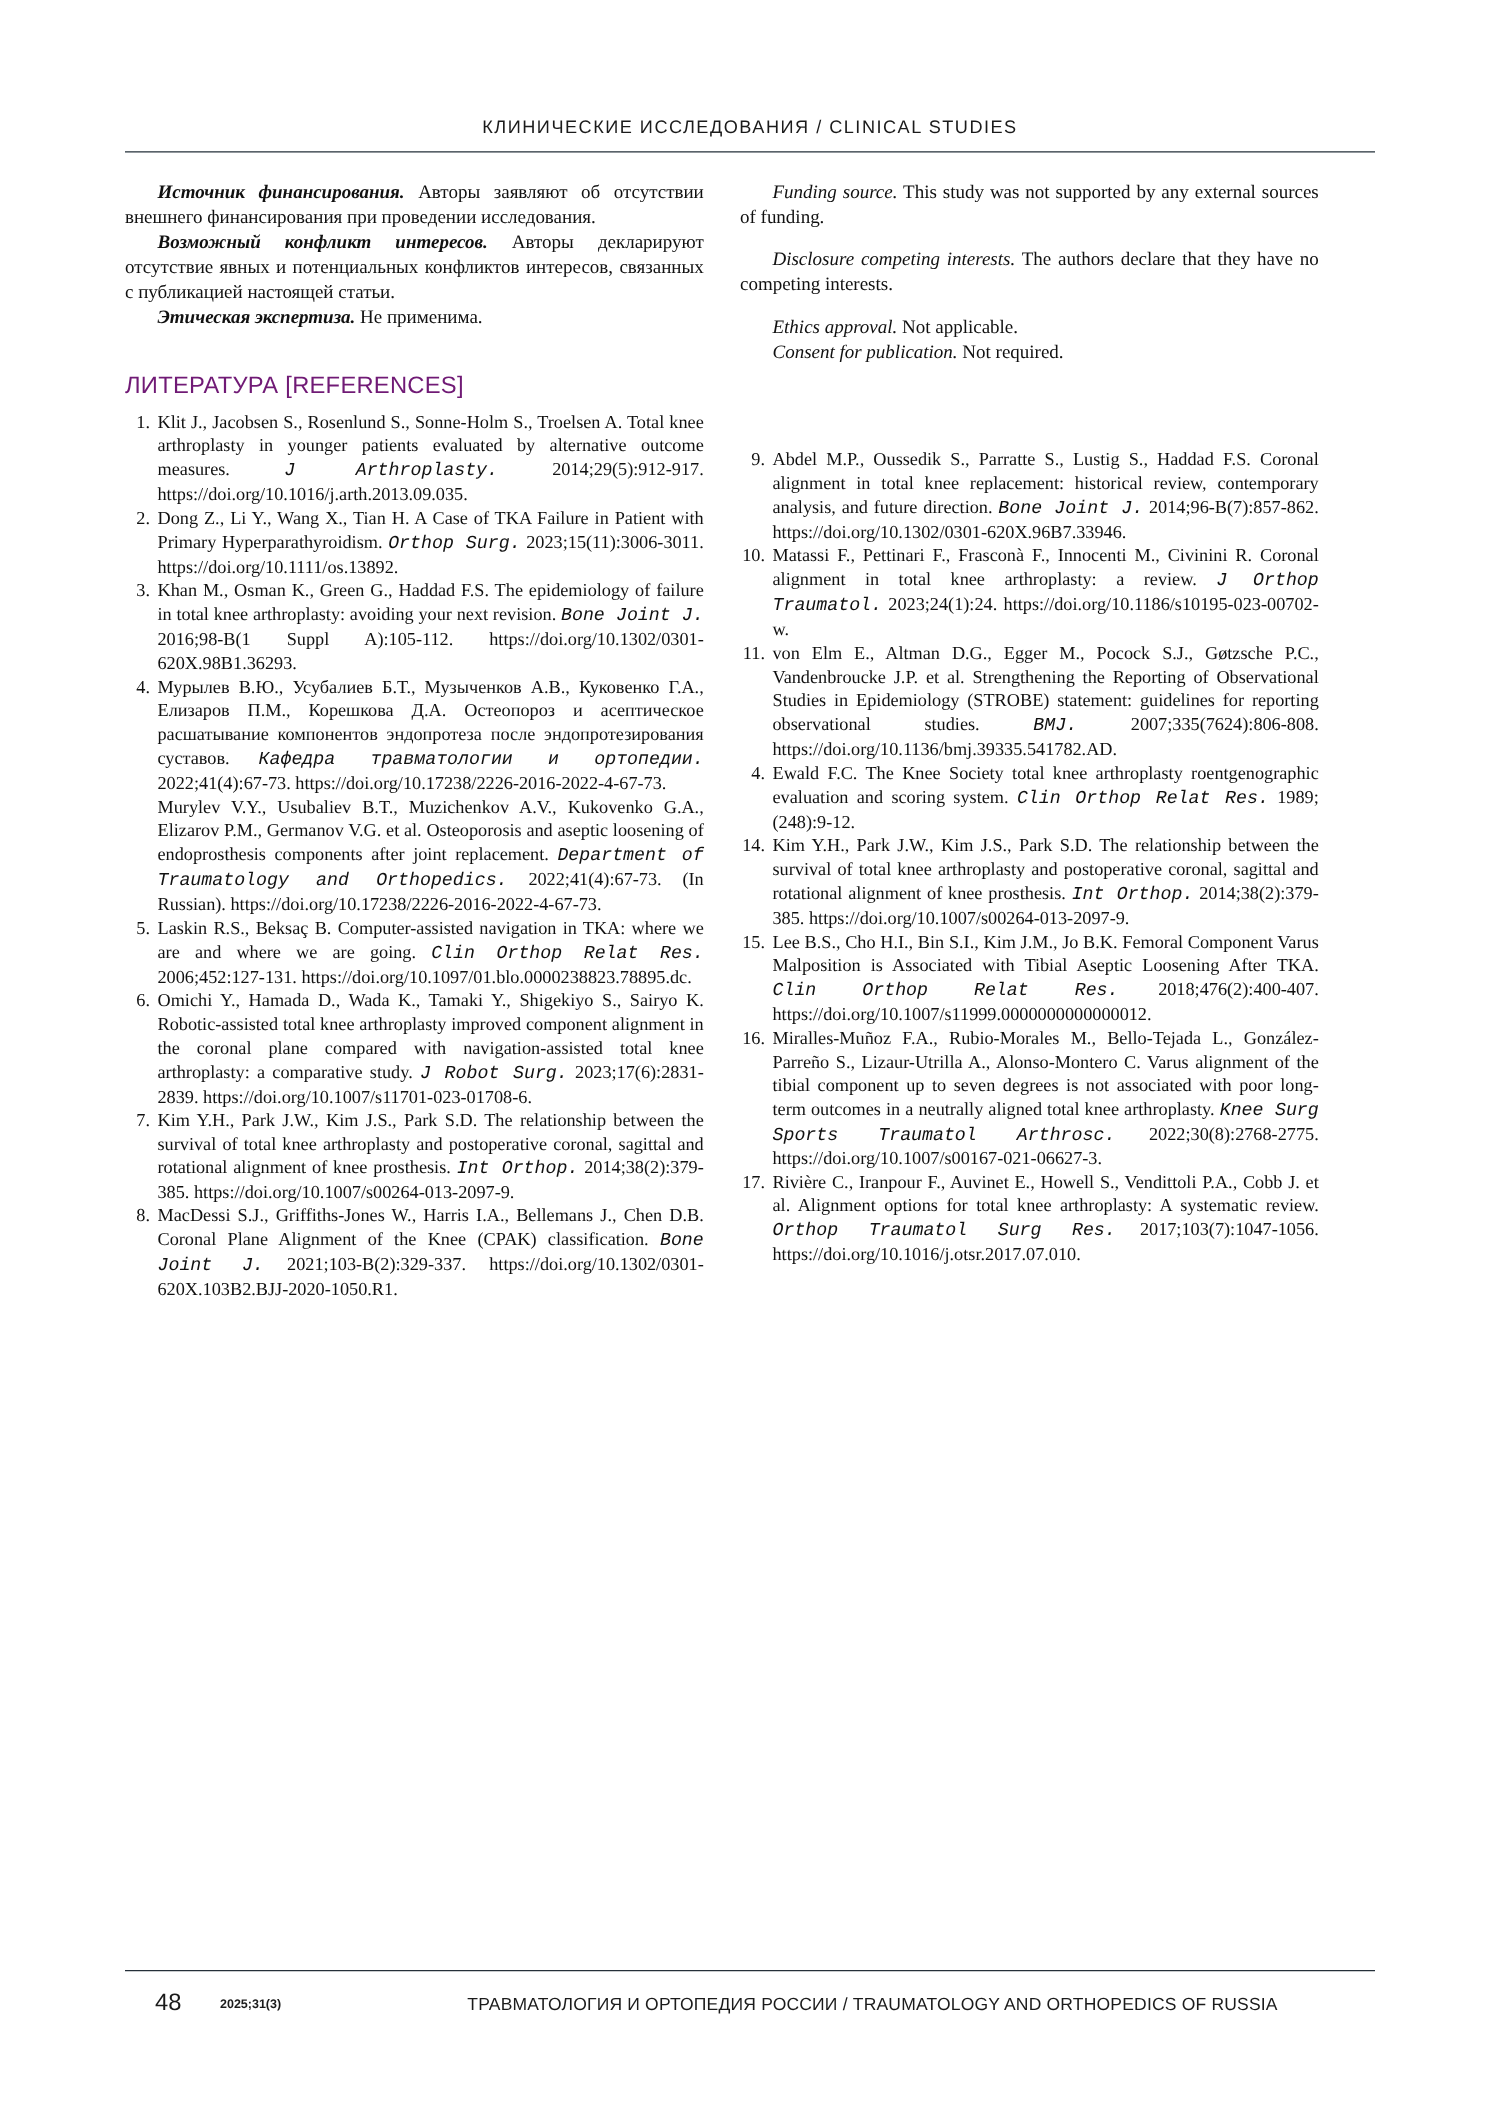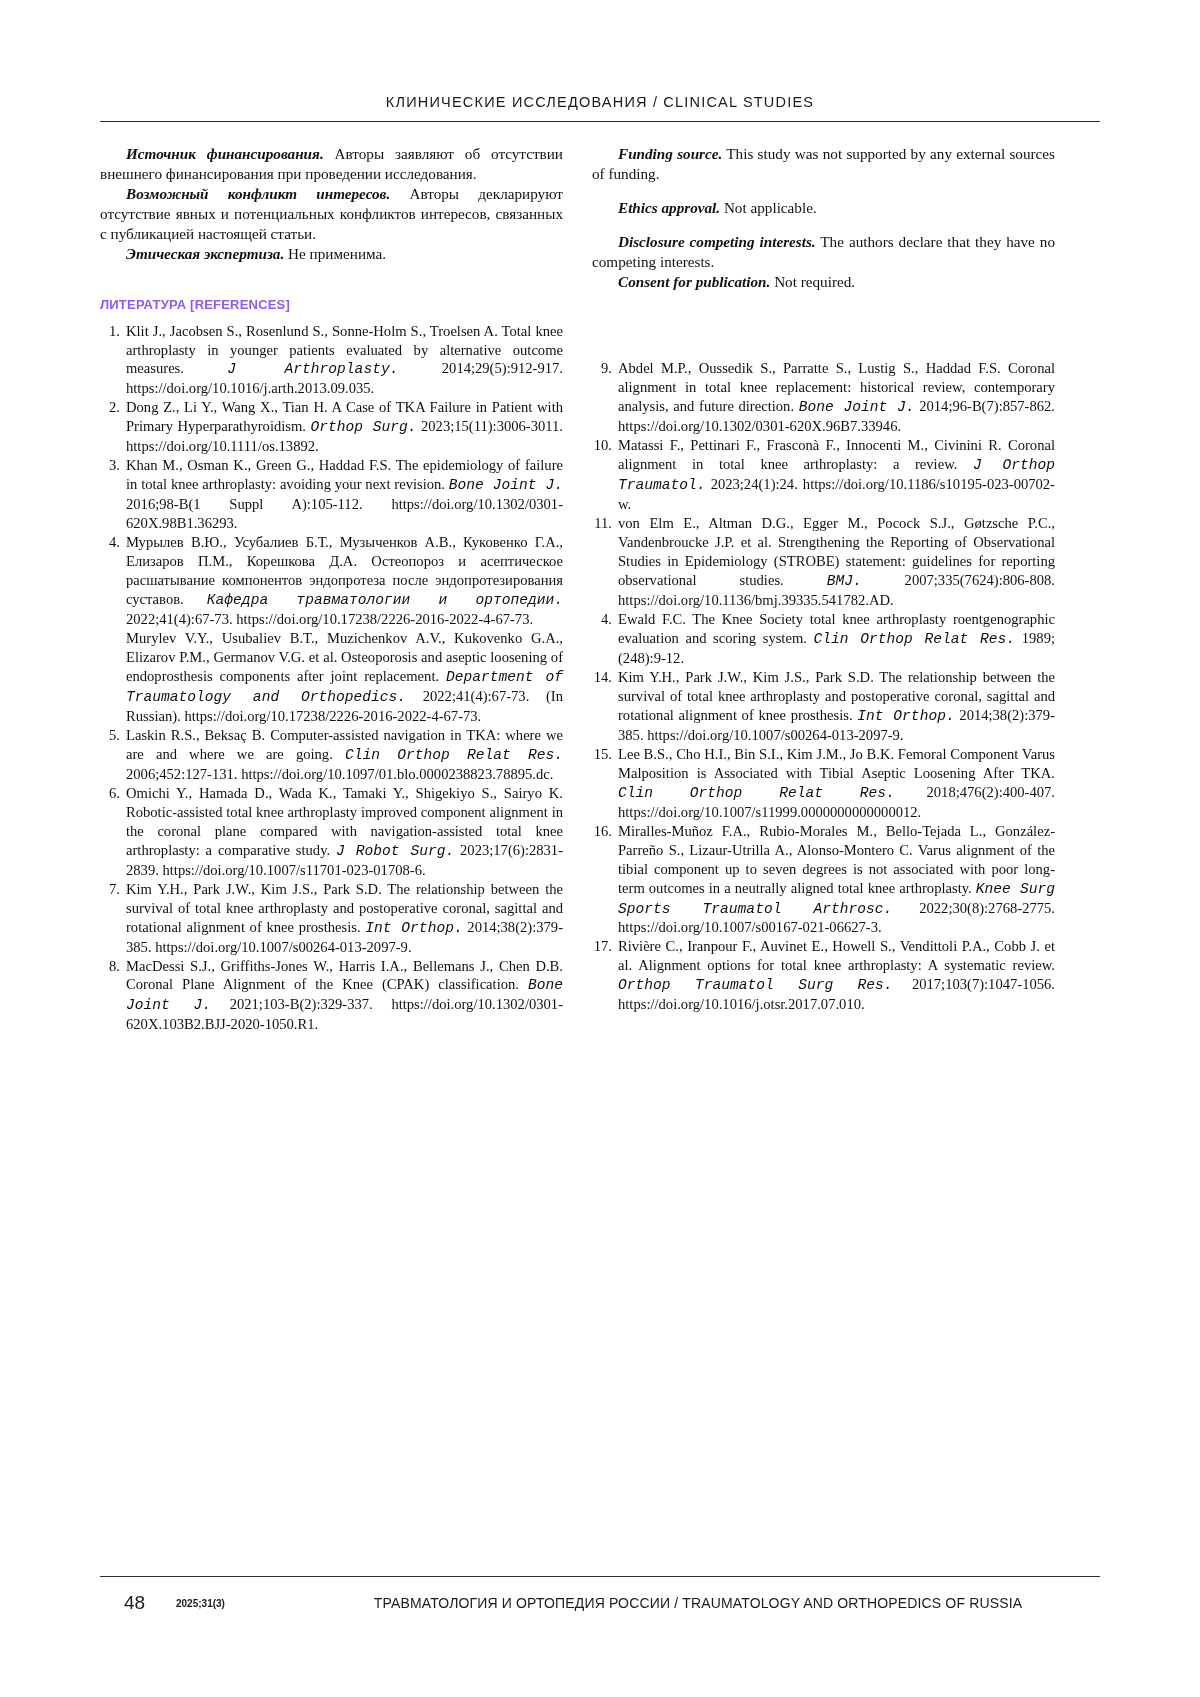--- a/index.html
+++ b/index.html
@@ -59,31 +59,31 @@
 
   p.para {
     margin: 0 0 0 0;
     text-indent: 26px;
   }
   .lead-i {
     font-style: italic;
     font-weight: bold;
   }
   .lead-b {
-    font-weight: bold;
+    font-weight: normal;
     font-style: italic;
   }
   .noindent { text-indent: 0; }
 
   
   .ref-heading {
     font-family: "Liberation Sans", sans-serif;
-    font-weight: bold;
-    font-size: 13px;
-    color: #8b5cf6;
+    font-weight: normal;
+    font-size: 19px;
+    color: #701a75;
     letter-spacing: 0.2px;
     margin: 32px 0 8px 0;
   }
   .ref-list {
     margin: 0;
     padding: 0;
     list-style: none;
     font-size: 14.6px;
     line-height: 1.30;
   }
@@ -212,24 +212,24 @@
       </li>
     </ol>
   </div>
 
   <div class="col col-right">
 
     <p class="para">
       <span class="lead-b">Funding source.</span><span> This study was not supported by any external sources of funding.</span>
     </p>
     <p class="para" style="margin-top:14px;">
+      <span class="lead-b">Disclosure competing interests.</span><span> The authors declare that they have no competing interests.</span>
+    </p>
+    <p class="para" style="margin-top:14px;">
       <span class="lead-b">Ethics approval.</span><span> Not applicable.</span>
-    </p>
-    <p class="para" style="margin-top:14px;">
-      <span class="lead-b">Disclosure competing interests.</span><span> The authors declare that they have no competing interests.</span>
     </p>
     <p class="para noindent">
       <span class="lead-b">Consent for publication.</span><span> Not required.</span>
     </p>
 
     <ol class="ref-list" style="margin-top:67px;">
       <li class="ref-item">
         <span class="ref-num">9.</span>
         <span>Abdel M.P., Oussedik S., Parratte S., Lustig S., Haddad F.S. Coronal alignment in total knee replacement: historical review, contemporary analysis, and future direction. </span><i>Bone Joint J.</i><span> 2014;96-B(7):857-862. https://doi.org/10.1302/0301-620X.96B7.33946.</span>
       </li>

